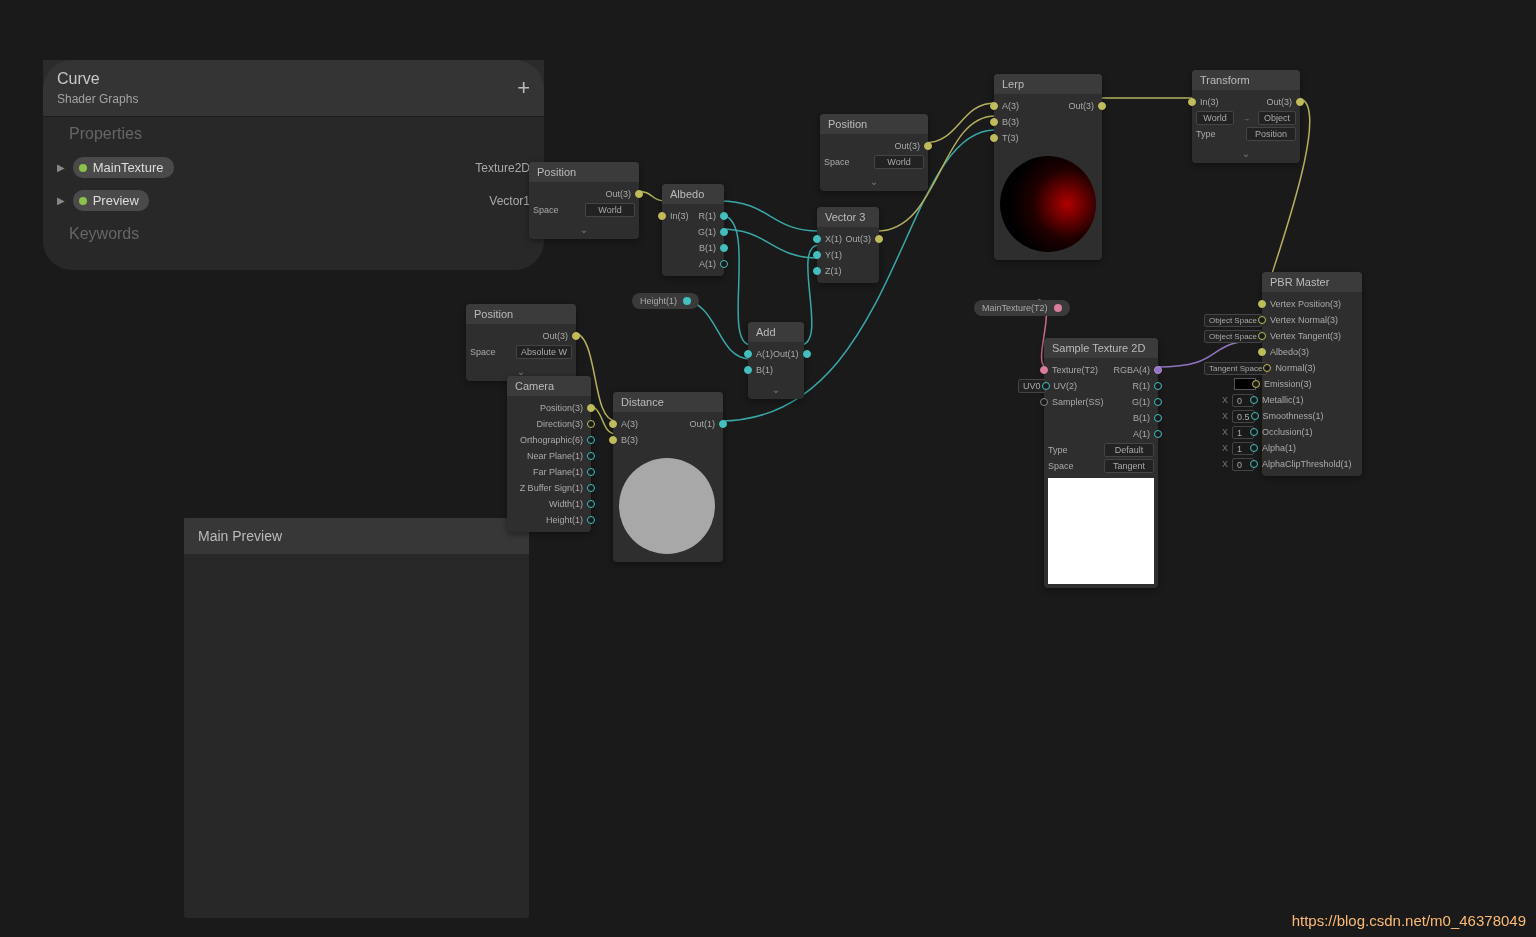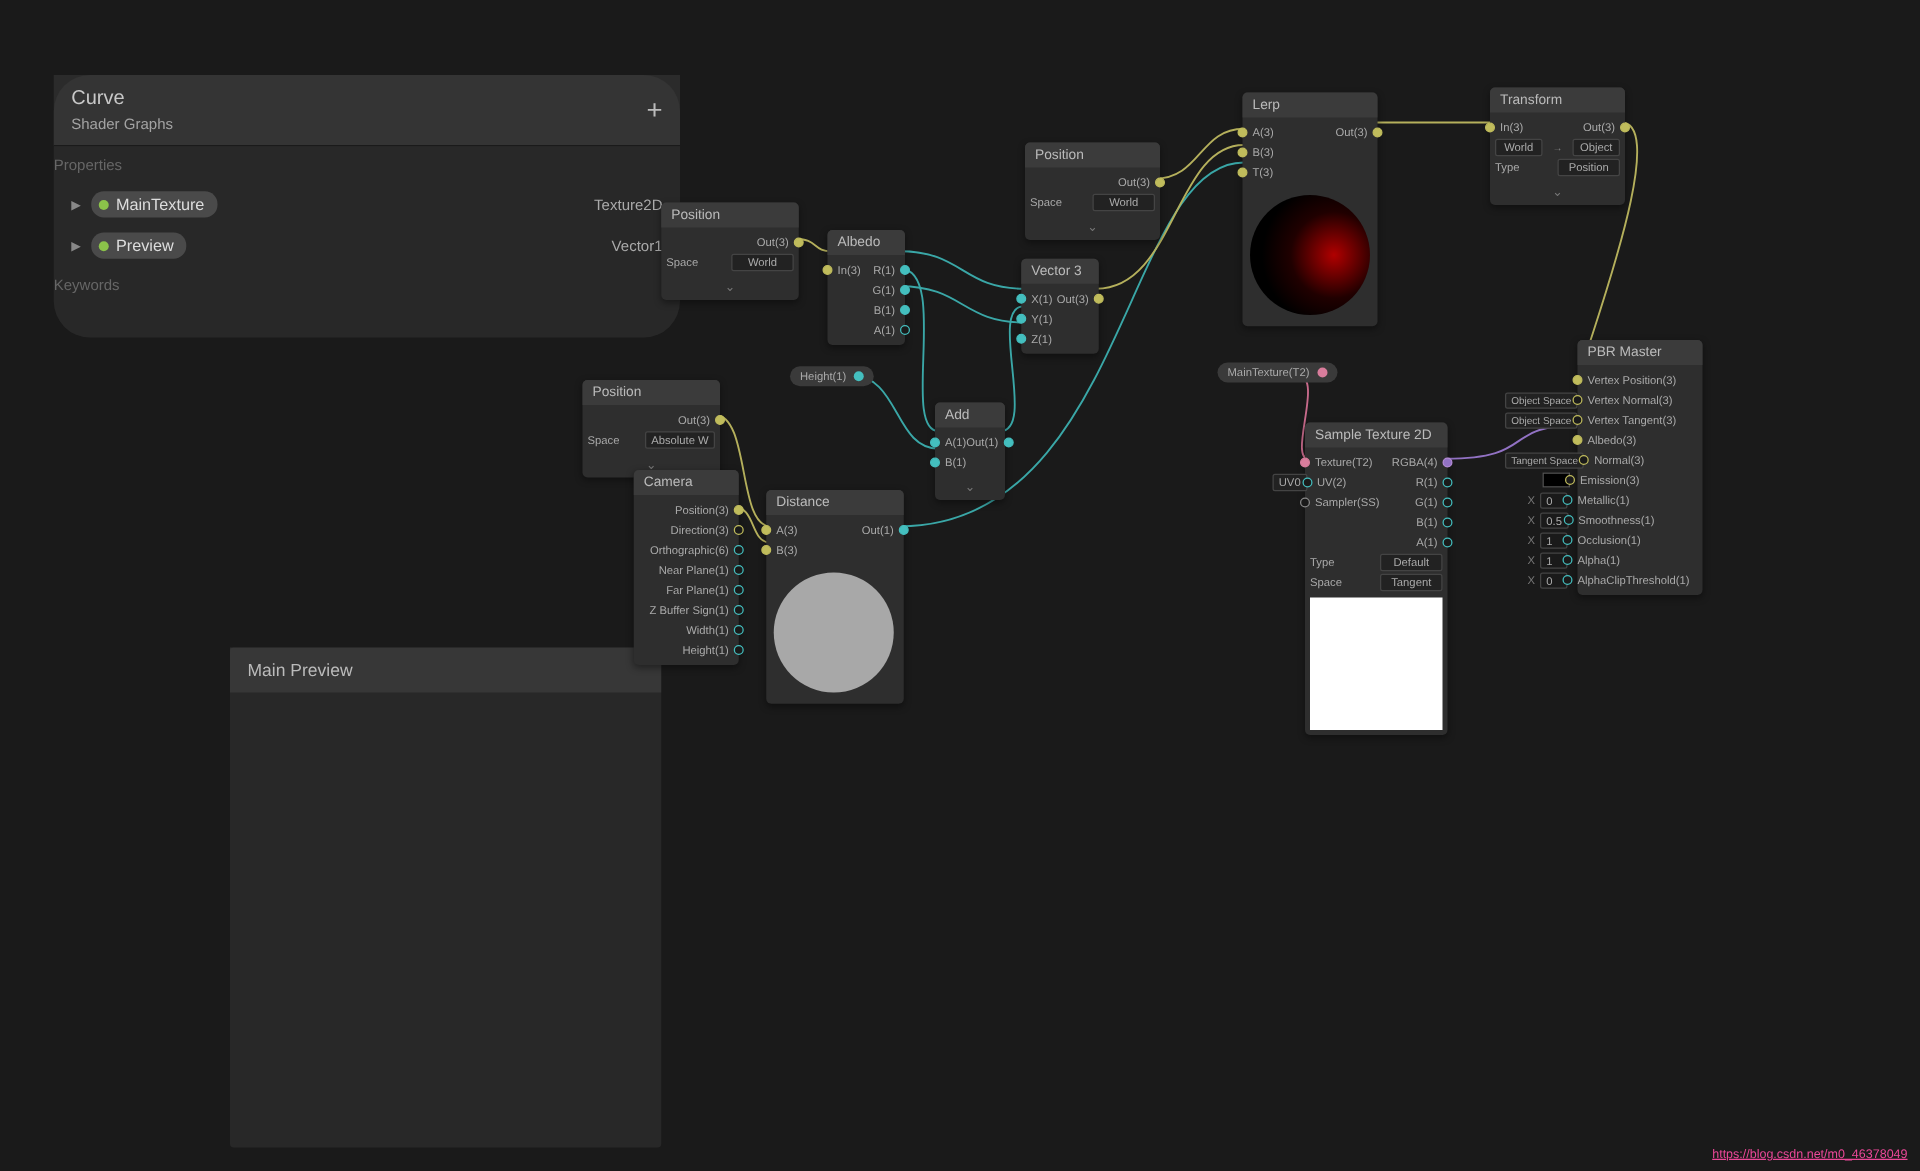--- a/index.html
+++ b/index.html
@@ -1,21 +1,21 @@
 <!DOCTYPE html>
 <html><head>
 <meta charset="utf-8">
 <style>
   * { box-sizing: border-box; margin: 0; padding: 0; }
   body { background: #1a1a1a; font-family: "Segoe UI", Arial, sans-serif; color: #aaa; width: 1536px; height: 937px; position: relative; overflow: hidden; }
   .panel { background: #333; border-radius: 3px; position: absolute; }
   .blackboard-panel { background: rgba(50,50,50,0.6); }
   .bb-header { background: rgba(70,70,70,0.4); padding: 10px 14px; color: #c8c8c8; font-size: 16px; border-bottom: 1px solid #1a1a1a; display:flex; justify-content:space-between; align-items:center;}
   .bb-sub { font-size: 12px; color: #a3a3a3; padding: 4px 14px 8px; }
-  .bb-section { font-size: 12px; color: #666; padding: 8px 0; }
+  .bb-section { font-size: 16px; color: #666; padding: 8px 26px; }
   .bb-prop { display: flex; align-items: center; padding: 6px 14px; font-size: 13px; color: #ccc; justify-content: space-between;}
   .prop-left { display:flex; align-items:center; gap:8px;}
   .chevron { color:#888; font-size:10px; }
   .pill { background: #4a4a4a; border-radius: 10px; padding: 3px 10px 3px 6px; display:inline-flex; align-items:center; gap:6px; color:#ddd;}
   .dot-green { width:8px; height:8px; border-radius:50%; background:#8bc34a; display:inline-block;}
   .preview-panel { background: rgba(50,50,50,0.6); }
   .pv-header { background: rgba(70,70,70,0.5); padding: 10px 14px; color: #bbb; font-size: 14px; }
   .node { position:absolute; background:#2e2e2e; border-radius:4px; box-shadow:0 2px 6px rgba(0,0,0,0.4); font-size:10px; pointer-events:auto;}
   .node-header { background:#3b3b3b; padding:4px 8px; color:#bbb; font-size:11px; border-radius:4px 4px 0 0;}
   .node-body { padding:4px 0; }
@@ -33,21 +33,21 @@
   .port.c-purple { border-color:#b58bd6; }
   .port.c-gray { border-color:#888; }
   .label { color:#aaa; font-size:9px; white-space: nowrap;}
   .drop { background:#222; border:1px solid #444; color:#aaa; font-size:9px; padding:1px 4px; border-radius:2px; min-width:50px; text-align:center; display:inline-block;}
   .val-box { background:#1a1a1a; border:1px solid #444; color:#aaa; font-size:9px; padding:0 4px; border-radius:2px; min-width:22px; display:inline-block; text-align:left; height:13px; line-height:12px;}
   .v-sep { color:#777; font-size:9px;}
   .node-footer { display:flex; justify-content:center; padding:2px 0 4px; color:#777; font-size:10px; cursor:pointer;}
   .prop-node { position:absolute; background:#3a3a3a; border-radius:10px; padding:3px 8px; font-size:10px; color:#ccc; display:flex; align-items:center; gap:6px;}
   .prop-node .port-out{ width:8px; height:8px; border-radius:50%; display:inline-block;}
   svg.wires { position:absolute; left:0; top:0; width:1536px; height:937px; pointer-events:none;}
-  .watermark { position:absolute; right:10px; bottom:8px; color:#ec4899; font-size:10px;text-decoration:underline;}
+  .watermark { position:absolute; right:10px; bottom:8px; color:#fdba74; font-size:15px;}
   .plus { color:#bbb; font-size:22px; cursor:pointer;}
   .swatch-black { width:22px; height:12px; background:#000; border:1px solid #555; display:inline-block;}
   .tri-arrow { font-size:8px; color:#888;}
 </style>
 </head>
 <body>
 
 <svg class="wires">
 
   <path d="M 635 191 C 655 191, 650 201, 665 201" stroke="#b5b05c" stroke-width="1.5" fill="none"></path>
@@ -412,21 +412,21 @@
         <span class="drop" style="min-width:38px;">Object</span>
       </div>
     <div class="row">
         <span class="label">Type</span>
         <span class="drop">Position</span>
       </div>
   </div>
   <div class="node-footer">⌄</div>
 </div>
 
-<div class="prop-node" style="left:974px; top:290px;">
+<div class="prop-node" style="left:974px; top:300px;">
   <span class="label">MainTexture(T2)</span>
     <span class="port-out" style="background:#d97d9c;"></span>
 </div>
 
 <div class="node" style="left:1044px; top:338px; width:114px;">
   <div class="node-header">Sample Texture 2D</div>
   <div class="node-body">
     <div class="row">
         <span class="row-l">
           <span class="port in c-pink-f"></span>

